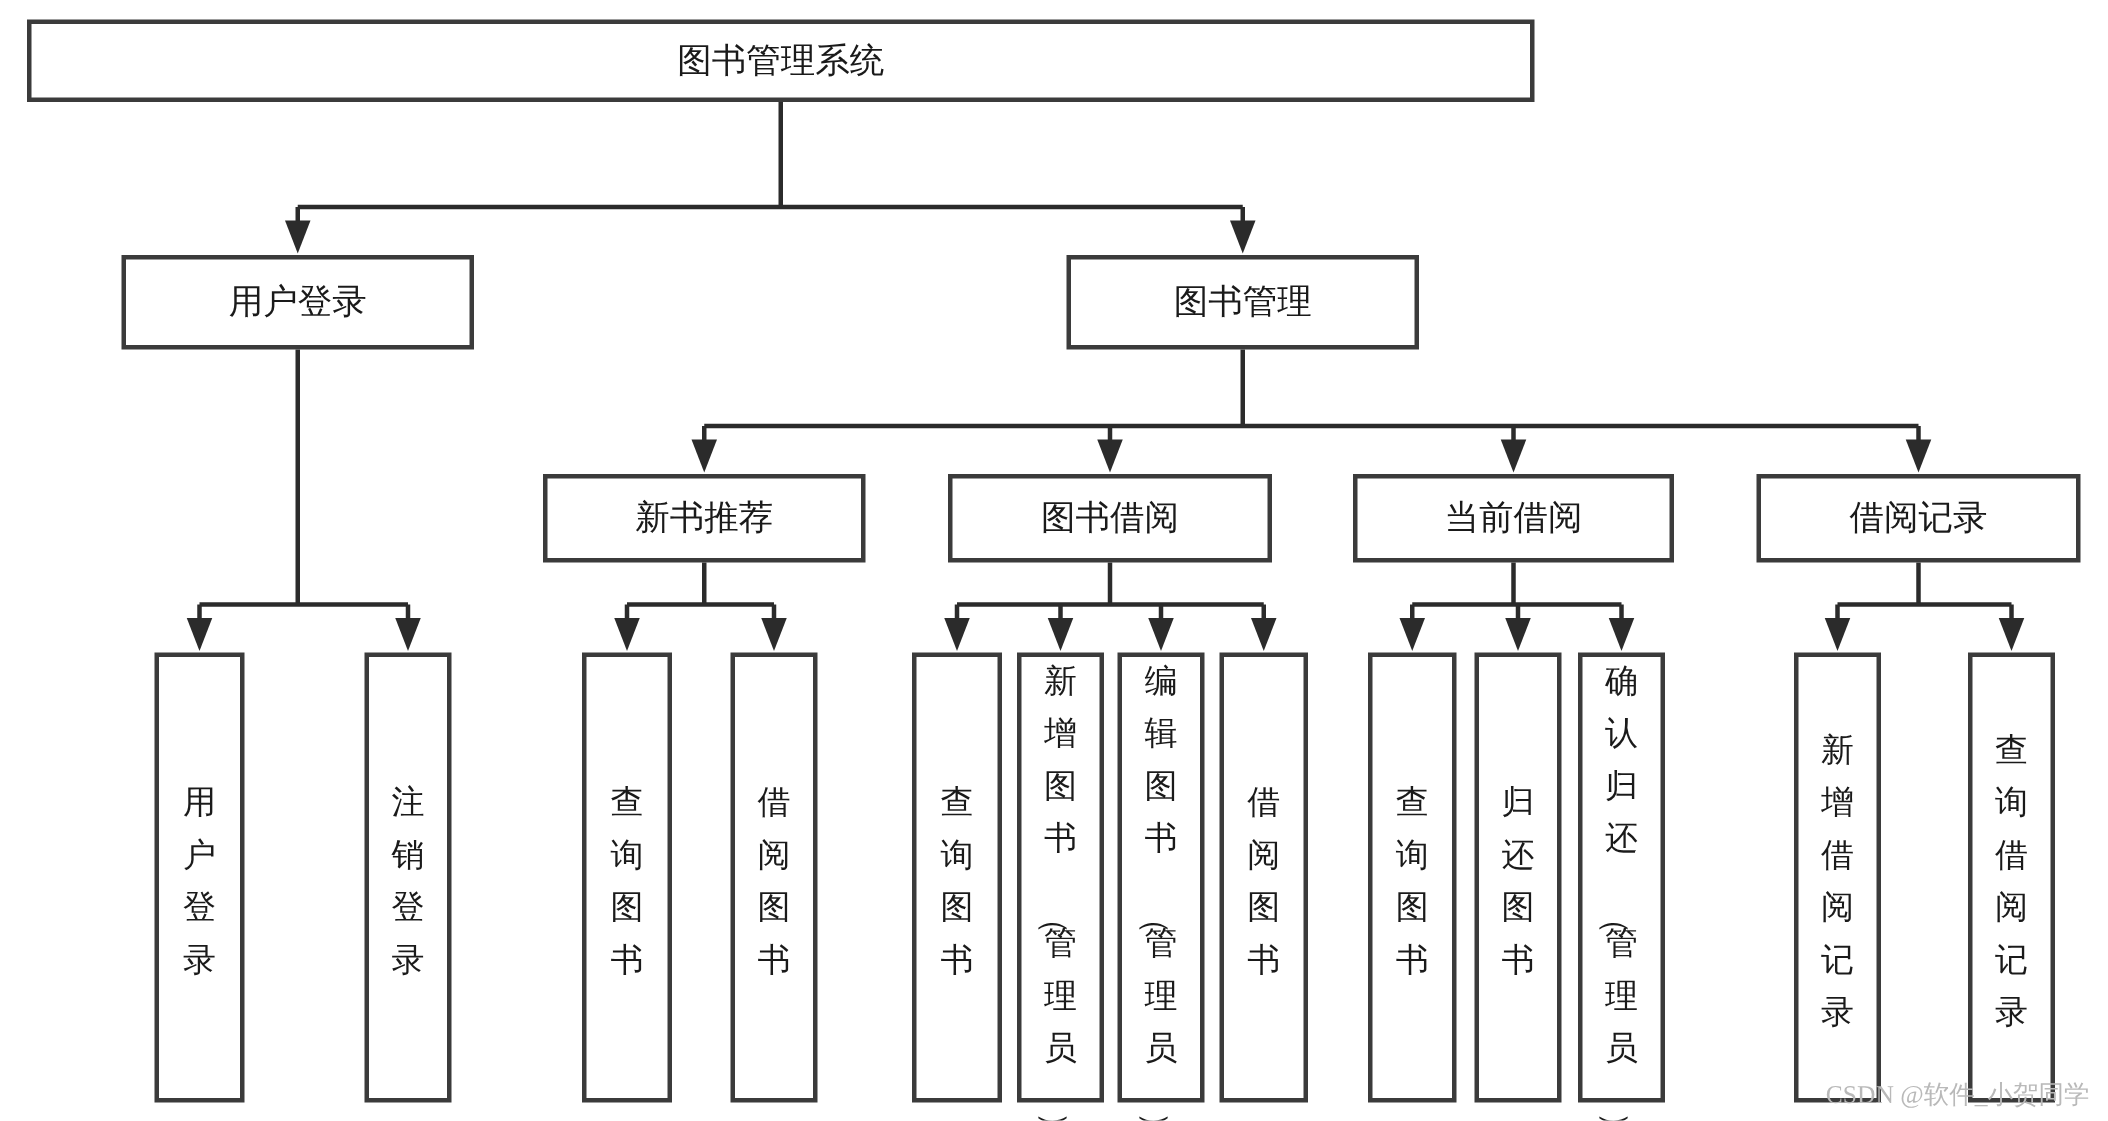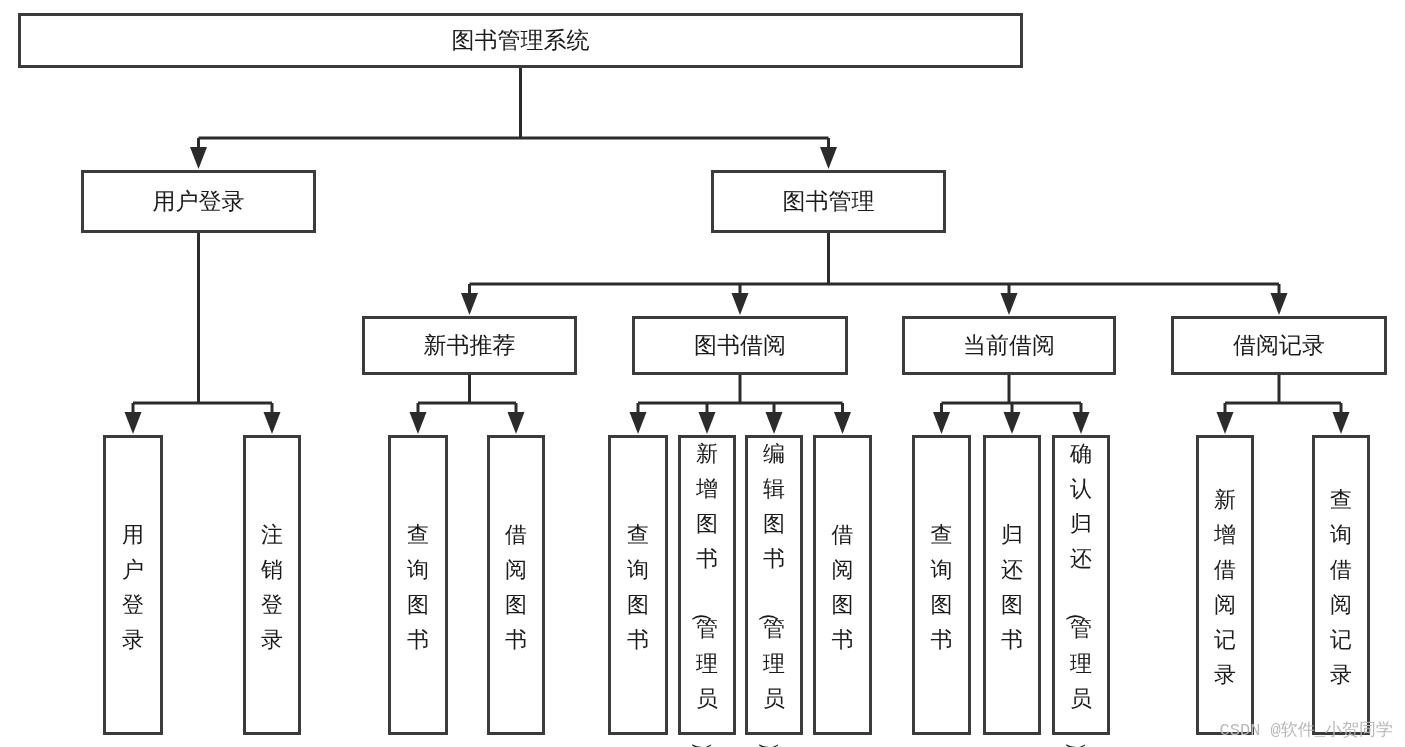--- a/index.html
+++ b/index.html
@@ -45,21 +45,21 @@
   .arrow-head {
     fill: #2b2b2b;
     stroke: none;
   }
   .watermark {
     position: absolute;
     right: 12px;
     bottom: 6px;
     font-size: 17px;
     color: #b9b9b9;
-    font-family: Liberation Mono, monospace;
+    font-family: Liberation Serif, serif;
     white-space: nowrap;
     pointer-events: none;
   }
 </style>
 </head>
 <body>
 
 <svg id="diagram" viewBox="0 0 1405 747">
   <g id="edge-layer">
       <path d="M 520.5 68 L 520.5 138" class="edge"></path>

